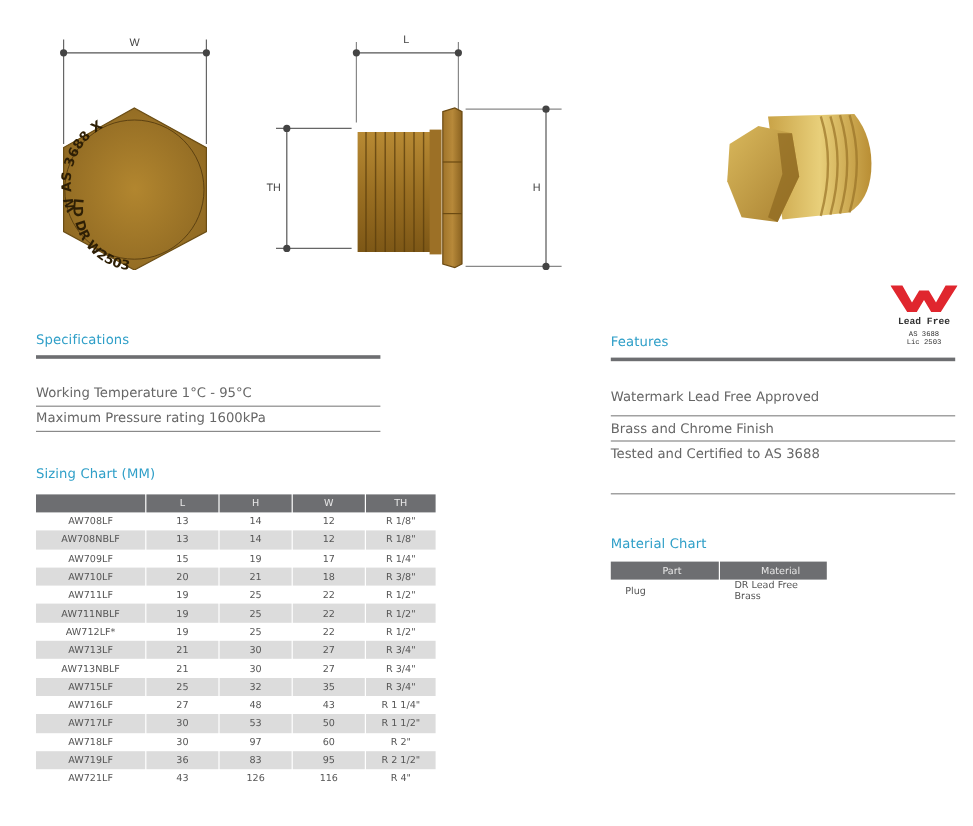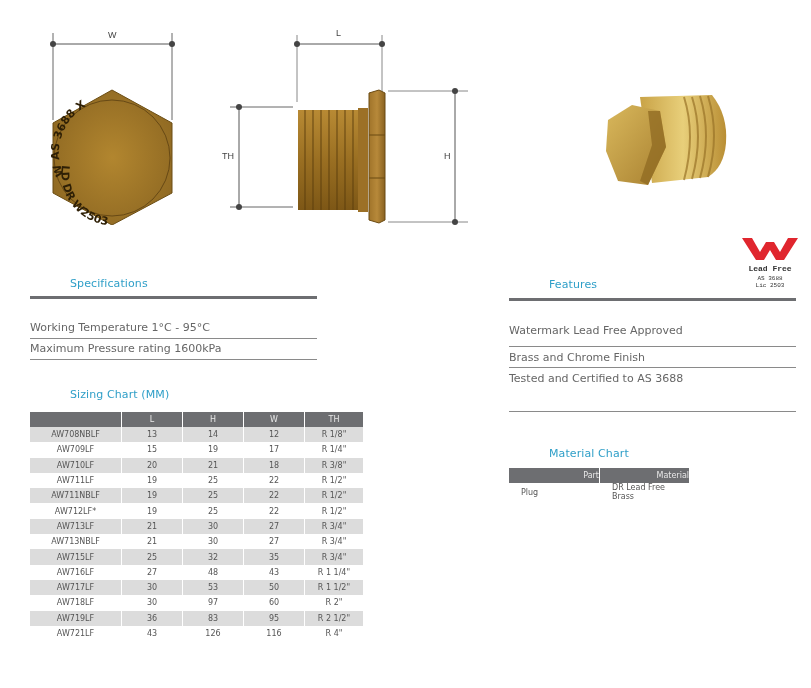--- a/index.html
+++ b/index.html
@@ -12,21 +12,21 @@
 
     
     .dim-label {
       position: absolute; font-size: 9px; color: #444;
       font-family: "Liberation Sans", sans-serif;
     }
 
     
     .sec-title {
       position: absolute; font-size: 11px; color: #2f9fc8;
-      font-family: "DejaVu Sans", sans-serif; letter-spacing: 0.1px; margin-left: 40px;
+      font-family: "DejaVu Sans", sans-serif; letter-spacing: 0.1px;
     }
     .thick-rule { position: absolute; height: 3px; background: #6d6e71; }
     .thin-rule { position: absolute; height: 1px; background: #8a8a8a; }
     .line-item {
       position: absolute; font-size: 11px; color: #666;
       font-family: "DejaVu Sans", sans-serif; white-space: nowrap;
     }
 
     
     table.sizing {
@@ -52,21 +52,21 @@
     }
 
     
     table.material {
       position: absolute; left: 508px; top: 468px;
       border-collapse: separate; border-spacing: 1px 0;
       font-family: "DejaVu Sans", sans-serif; font-size: 8px; color: #555;
     }
     table.material th {
       background: #6d6e71; color: #e8e8e8; font-weight: normal;
-      height: 15px; padding: 0 0 0 12px; text-align: right; font-size: 8px;
+      height: 15px; padding: 0 0 0 12px; text-align: center; font-size: 8px;
     }
     table.material td { height: 18px; padding: 0 0 0 12px; text-align: left; }
 
     
     .wm-text { position: absolute; text-align: center; font-family: Liberation Mono, monospace; color: #333; }
   </style>
 </head>
 <body>
 
 <div class="abs" style="left:40px;top:25px;width:150px;height:200px;">
@@ -208,20 +208,27 @@
   <thead>
     <tr>
       <th class="c0"></th>
       <th class="c1">L</th>
       <th class="c2">H</th>
       <th class="c3">W</th>
       <th class="c4">TH</th>
     </tr>
   </thead>
   <tbody>
+    <tr>
+        <td>AW708LF</td>
+        <td>13</td>
+        <td>14</td>
+        <td>12</td>
+        <td>R 1/8"</td>
+      </tr>
     <tr class="alt">
         <td>AW708NBLF</td>
         <td>13</td>
         <td>14</td>
         <td>12</td>
         <td>R 1/8"</td>
       </tr>
     <tr>
         <td>AW709LF</td>
         <td>15</td>

